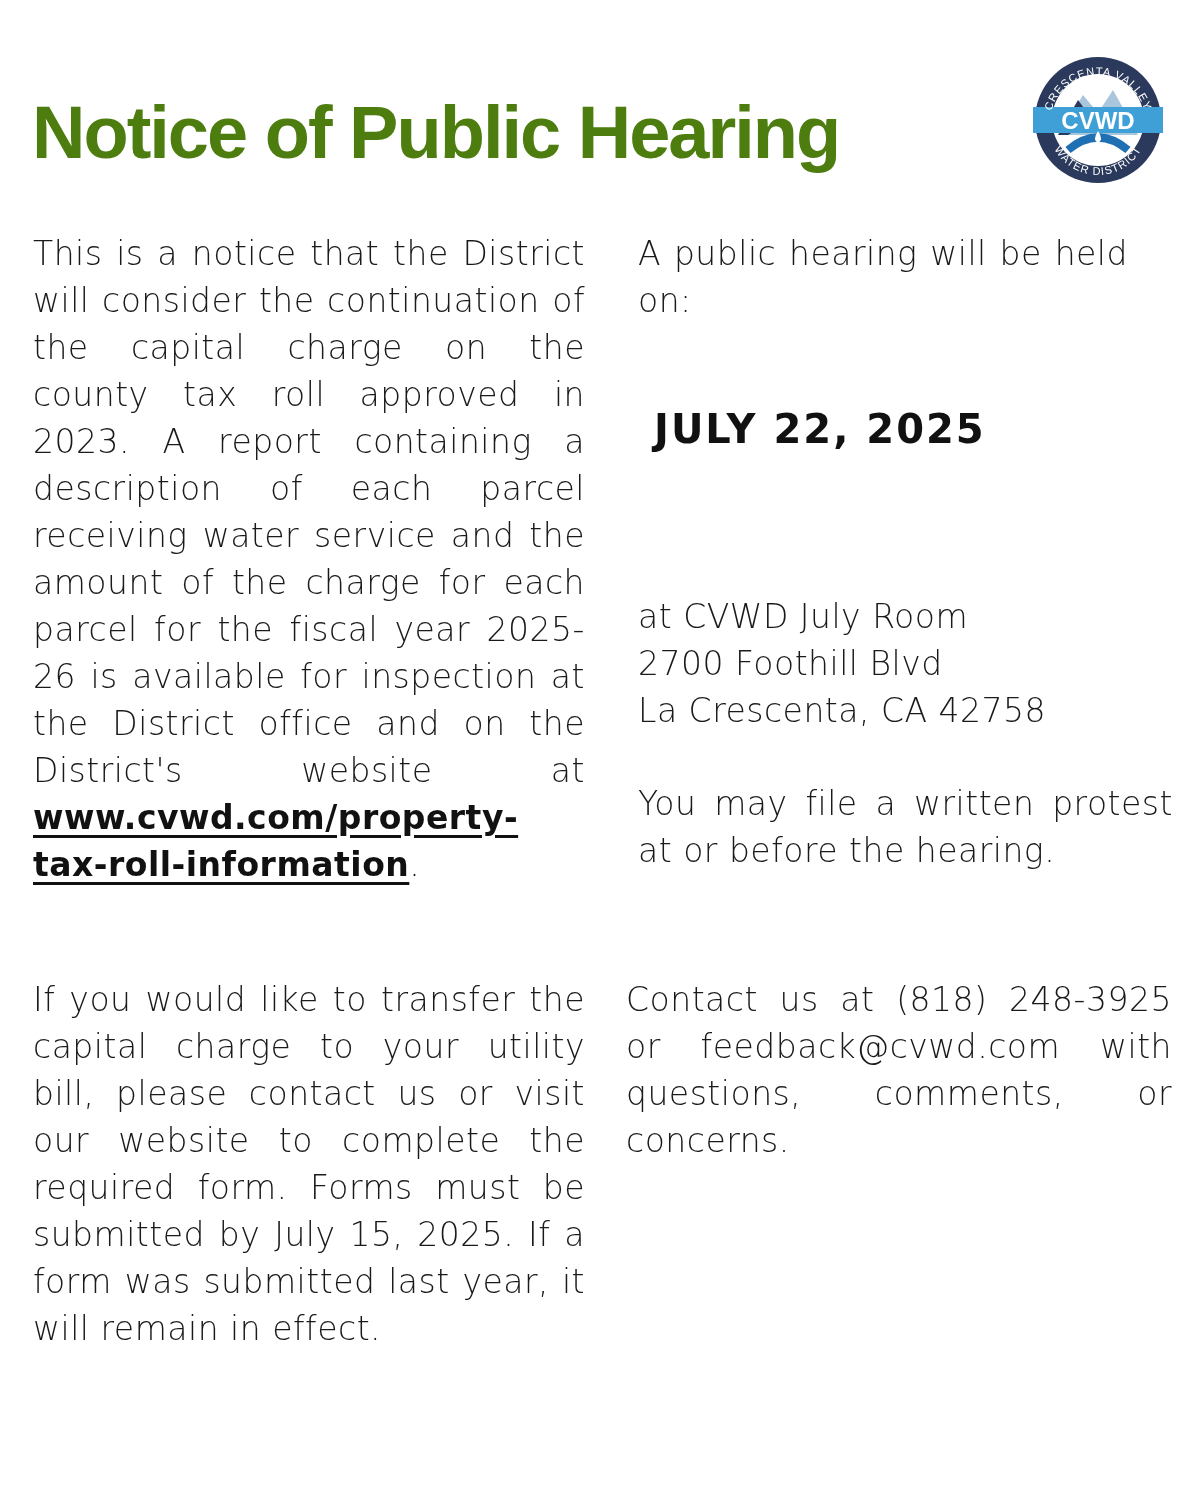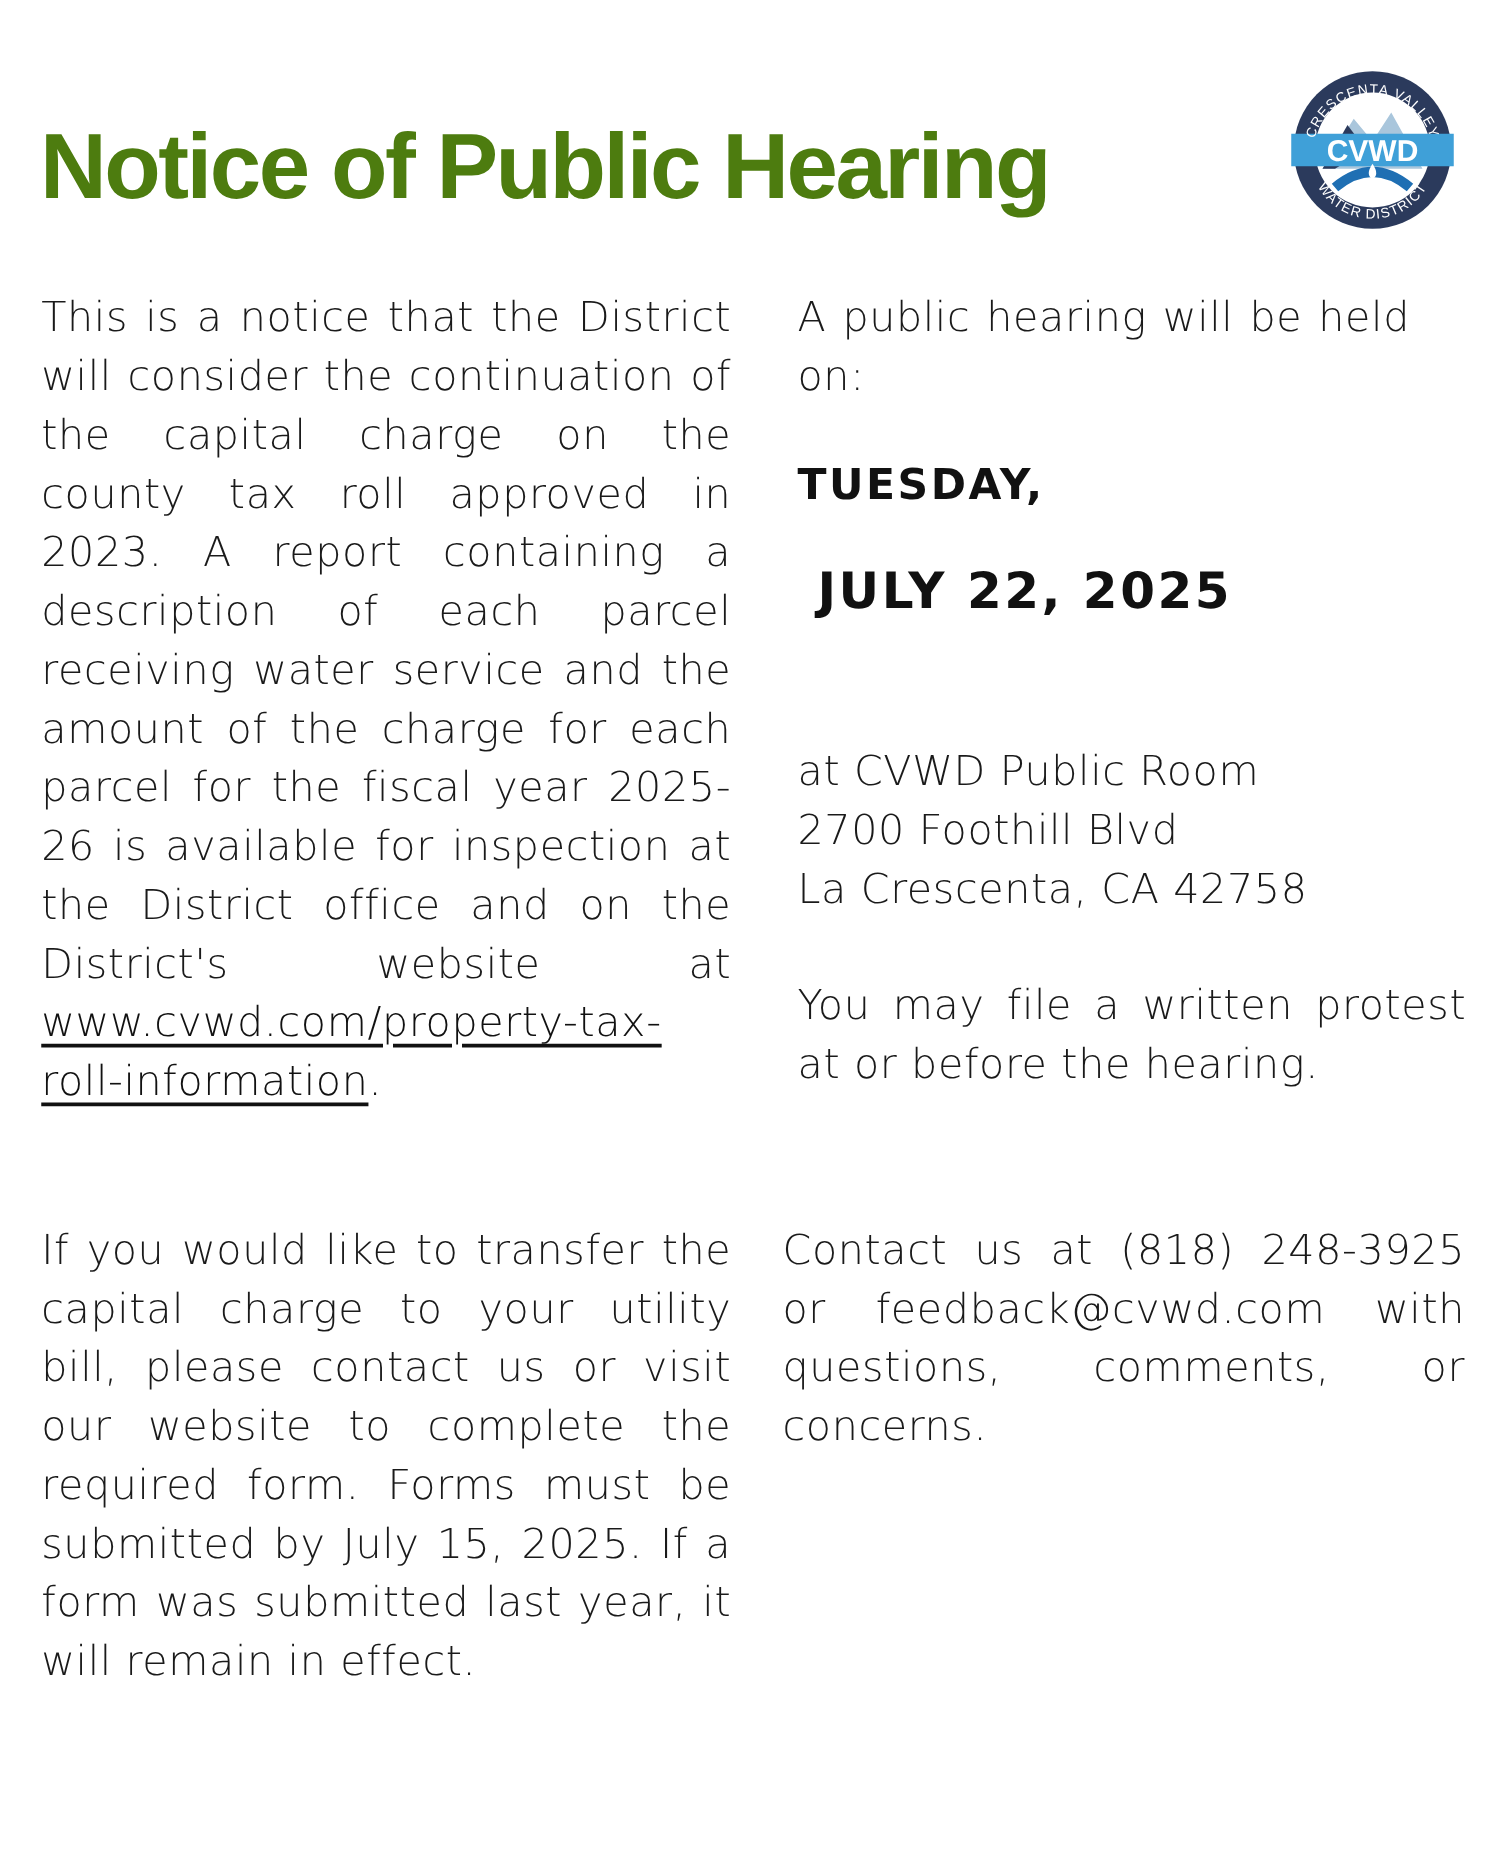--- a/index.html
+++ b/index.html
@@ -4,21 +4,21 @@
 <style>
   html, body { margin:0; padding:0; background:#ffffff; }
   body { width:1200px; height:1500px; position:relative; overflow:hidden; color:#111; font-family:"DejaVu Sans", sans-serif; }
   .title { position:absolute; left:32px; top:90px; font-family:"Liberation Sans", sans-serif; font-weight:bold; font-size:74px; letter-spacing:-2px; line-height:86px; color:#4d7c0f; margin:0; }
   .logo { position:absolute; left:1028px; top:55px; width:140px; height:130px; }
   .col { position:absolute; font-size:33px; line-height:47px; font-weight:300; color:#1a1a1a; letter-spacing:0.5px; }
   .justify { text-align:justify; text-align-last:left; }
   .left-col { left:33px; width:552px; }
   .right-col { left:638px; width:535px; }
   .para { margin:0; }
-  .link { color:#111; text-decoration:underline; text-underline-offset:6px; }
+  .link { color:#111; text-decoration:underline; text-underline-offset:6px;font-weight:bold; }
   .day { font-family:"DejaVu Sans", sans-serif; font-size:34px; font-weight:bold; letter-spacing:2px; line-height:44px; margin:0; }
   .date { font-family:"DejaVu Sans", sans-serif; font-size:40px; font-weight:900; letter-spacing:2px; line-height:54px; margin:16px; }
 </style>
 </head>
 <body>
 
 <h1 class="title">Notice of Public Hearing</h1>
 
 <div class="logo">
   <svg width="140" height="130" viewBox="0 0 140 130">
@@ -49,27 +49,26 @@
 
 <div class="col left-col" style="top:976px;">
   <p class="para justify">If you would like to transfer the capital charge to your utility bill, please contact us or visit our website to complete the required form. Forms must be submitted by July 15, 2025. If a form was submitted last year, it will remain in effect.</p>
 </div>
 
 <div class="col right-col" style="top:230px; width:490px;">
   <p class="para justify">A public hearing will be held on:</p>
 </div>
 
 <div style="position:absolute; left:638px; top:366px;">
-  <p class="day">TUESDAY,</p>
   <div style="height:20px"></div>
   <p class="date">JULY 22, 2025</p>
 </div>
 
 <div class="col right-col" style="top:593px;">
-  <div>at CVWD Public Room</div>
+  <div>at CVWD July Room</div>
   <div>2700 Foothill Blvd</div>
   <div>La Crescenta, CA 42758</div>
 </div>
 
 <div class="col right-col" style="top:780px;">
   <p class="para justify">You may file a written protest at or before the hearing.</p>
 </div>
 
 <div class="col" style="left:626px; width:546px; top:976px;">
   <p class="para justify">Contact us at (818) 248-3925 or feedback@cvwd.com with questions, comments, or concerns.</p>

